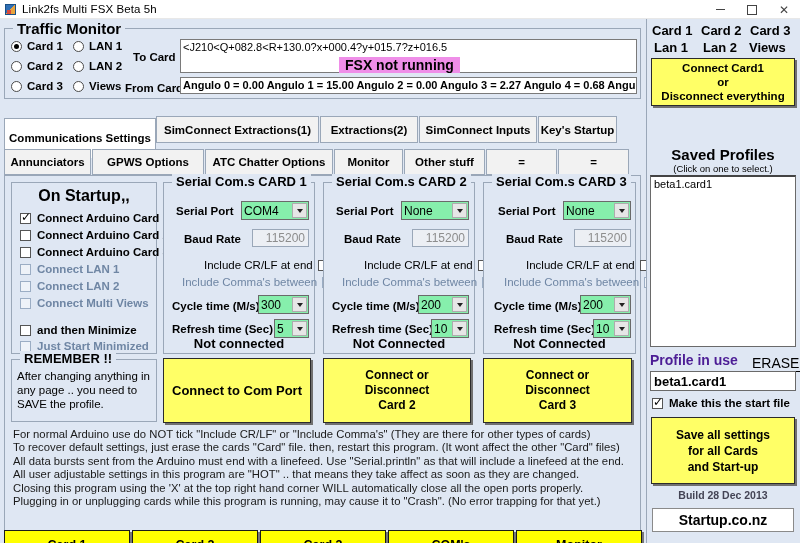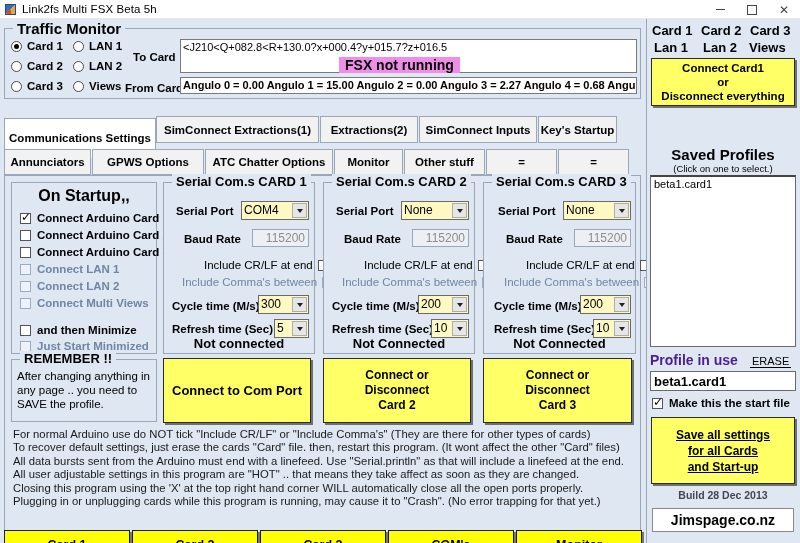--- a/index.html
+++ b/index.html
@@ -91,22 +91,22 @@
   .cblabel.dim { color:#6f86a4; }
 
   
   #remember { left:6px; top:183px; width:146px; height:63px; background:#dfe7f3; border:1px solid #9aa7b8;}
   #remember .gb-legend{ font-size:13px; }
   .remtext { position:absolute; left:5px; top:9px; width:136px; font-size:11.5px; color:#000; line-height:14px;}
 
   
   .cardgroup { background:#dfe7f3; border:1px solid #9aa7b8; }
   .cardgroup .gb-legend { font-size:13px; }
-  .combo { position:absolute; background:#fef9c3; border:1px solid #6a6a6a;
-           font-size:12px; color:#000; padding:1px 2px; display:flex; }
+  .combo { position:absolute; background:#86efac; border:1px solid #6a6a6a;
+           font-size:12px; color:#000; padding:1px 2px; display:flex; align-items:center;}
   .combo .arrow { position:absolute; right:1px; top:1px; bottom:1px; width:15px;
                   background:#e6e6e6; border:1px solid #adadad; display:flex;
                   align-items:center; justify-content:center; }
   .combo .arrow:after{ content:""; width:0;height:0;border-left:3px solid transparent;
                   border-right:3px solid transparent;border-top:4px solid #222;}
   .robox { position:absolute; background:#eceff4; border:1px solid #9aa7b8;
            font-size:12px; color:#8d8d8d; padding:1px 3px; text-align:right;}
   .statustext { position:absolute; width:100%; text-align:center; font-size:13px;
            font-weight:bold; color:#000; }
 
@@ -128,21 +128,21 @@
   
   .rlbl { position:absolute; font-size:13px; font-weight:bold; color:#000; white-space:nowrap; }
   #savedtitle { position:absolute; top:127px; left:0; width:154px; text-align:center;
                 font-size:15px; font-weight:bold; color:#000; }
   #savedsub { position:absolute; top:144px; left:0; width:154px; text-align:center;
               font-size:9.5px; color:#000; }
   #savedlist { position:absolute; left:4px; top:156px; width:146px; height:172px;
                background:#fff; border:1px solid #6a6a6a; border-top:2px solid #444;}
   .listitem { font-size:11px; color:#000; padding:1px 3px; white-space:nowrap; }
   #profinuse { position:absolute; left:4px; top:333px; font-size:14px; font-weight:bold; color:#4c1d95;}
-  #erase { position:absolute; left:104px; top:336px; font-size:11px; color:#000;
+  #erase { position:absolute; left:104px; top:336px; font-size:14px; color:#000;
            border-bottom:1px solid #000; padding:0 2px;text-align:right; }
   #profbox { position:absolute; left:4px; top:352px; width:146px; height:20px; background:#fff;
              border:1px solid #6a6a6a; font-size:13px; font-weight:bold; color:#000; padding:2px 3px;}
   #buildtext { position:absolute; left:0; top:470px; width:154px; text-align:center;
                font-size:10.5px; font-weight:bold; color:#445; }
   #jims { position:absolute; left:6px; top:489px; width:142px; height:24px; background:#fff;
           border:1px solid #8a8a8a; display:flex; align-items:center; justify-content:center;
           font-size:14px; font-weight:bold; color:#000; }
   .vsep { position:absolute; width:1px; background:#9aa7b8; }
 </style>
@@ -406,20 +406,20 @@
 
     <div id="profinuse">Profile in use</div>
     <div id="erase">ERASE</div>
     <div id="profbox">beta1.card1</div>
 
     <div class="cbrow" style="left:6px; top:378px;">
       <span class="cb on"></span>
       <span class="cblabel">Make this the start file</span>
     </div>
 
-    <div class="ybtn" style="left:5px; top:398px; width:144px; height:67px; white-space:pre-line; line-height:16px;text-decoration:underline;">Save all settings
+    <div class="ybtn" style="left:5px; top:398px; width:144px; height:67px; white-space:pre-line; line-height:16px;">Save all settings
 for all Cards
 and Start-up</div>
 
     <div id="buildtext">Build  28  Dec   2013</div>
-    <div id="jims">Jimspage.co.nz</div>
+    <div id="jims">Startup.co.nz</div>
   </div>
 </div>
 
 </body></html>

